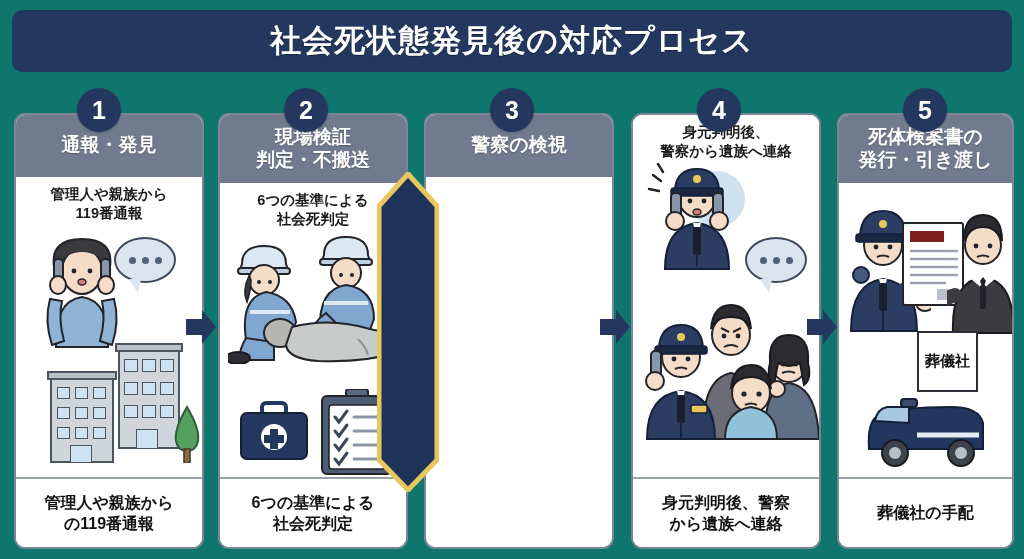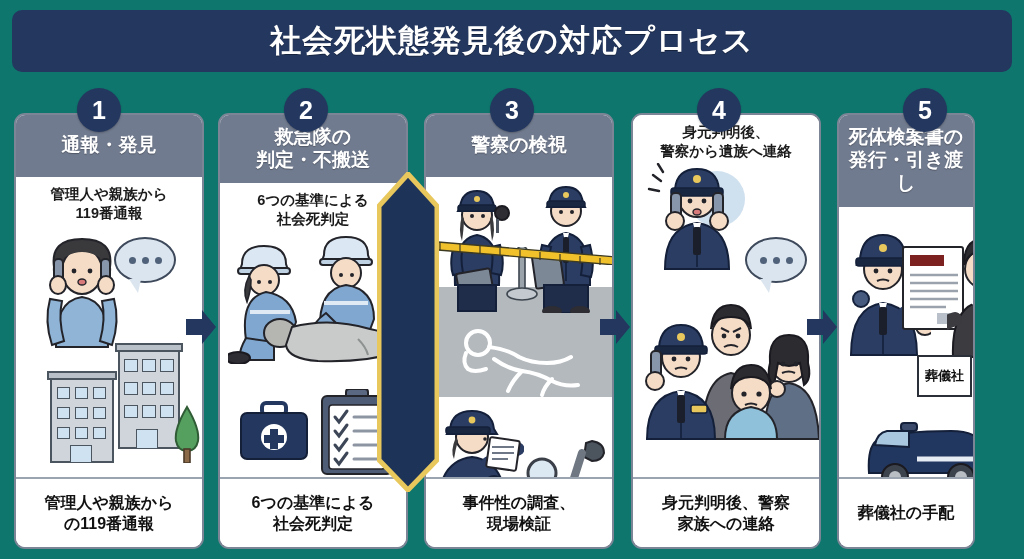--- a/index.html
+++ b/index.html
@@ -102,22 +102,22 @@
     content:""; position:absolute; bottom:-12px; left:22%;
     border-left: 9px solid transparent; border-right: 3px solid transparent;
     border-top: 14px solid #dbe5ef;
   }
   .bldg { position:absolute; border:2px solid #4b5560; background:#cfd5da; }
   .win { position:absolute; background:#cfe2f2; border:1.5px solid #4b5560; }
   .roof { position:absolute; background:#b9c0c7; border:2px solid #4b5560; }
 
   .label-box {
     position:absolute; border:2px solid #2a2f38; background:#fff;
-    font-size:13px; font-weight:bold; color:#111;
-    padding:10px 6px;
+    font-size:15px; font-weight:bold; color:#111;
+    padding:19px 6px;
   }
 </style>
 </head>
 <body>
 
 <div id="stage">
 
   <div class="title-bar">
     <div class="title-text">社会死状態発見後の対応プロセス</div>
   </div>
@@ -192,21 +192,21 @@
     </div>
   </div>
 
   <svg class="conn" style="left:186px;" viewBox="0 0 30 34">
     <path d="M0 9 H16 V0 L30 17 L16 34 V25 H0 Z" fill="#23375f"></path>
   </svg>
 
   <div class="badge" style="left:284px;">2</div>
   <div class="card" style="left:218px;">
     <div class="card-head">
-      <div class="card-head-text">救急隊の
+      <div class="card-head-text">現場検証
 判定・不搬送</div>
     </div>
     <div class="card-body">
       <div class="top-note">6つの基準による
 社会死判定</div>
       <div class="art">
 
         <svg class="ill" style="left:8px; top:55px;" width="86" height="126" viewBox="0 0 86 126">
           <path d="M14 26 q0 -18 22 -18 q22 0 22 18 l2 6 H12z" fill="#dbe7f3" stroke="#23232a" stroke-width="2"></path>
           <rect x="10" y="30" width="52" height="6" rx="3" fill="#bfd2e4" stroke="#23232a" stroke-width="2"></rect>
@@ -273,21 +273,21 @@
 社会死判定</div>
     </div>
   </div>
 
   <svg class="banner" viewBox="0 0 62 320" preserveAspectRatio="none">
     <path d="M31 2 L60 34 L60 288 L31 318 L2 288 L2 34 Z" fill="#1e3358" stroke="#e8c85c" stroke-width="5"></path>
   </svg>
   <div class="banner-text" style="position:absolute; left:377px; top:172px;">救急から警察へ引き継ぎ</div>
 
   <div class="badge" style="left:490px;">3</div>
-  <div class="card" style="left:424px;">
+  <div class="card" style="left:424px;align-items:flex-end;">
     <div class="card-head">
       <div class="card-head-text">警察の検視</div>
     </div>
     <div class="card-body">
       <div class="art">
 
         <div style="position:absolute; left:0; top:110px; width:100%; height:110px; background:#b4b9bd;"></div>
 
         <svg class="ill" style="left:16px; top:8px;" width="70" height="128" viewBox="0 0 70 128">
           <ellipse cx="35" cy="30" rx="15" ry="15" fill="#f5dcc6" stroke="#23232a" stroke-width="2"></ellipse>
@@ -383,24 +383,20 @@
           <circle cx="24" cy="20" r="14" fill="#dce8f2" stroke="#3a3f48" stroke-width="3"></circle>
           <path d="M14 30 L4 44" stroke="#5d6672" stroke-width="7" stroke-linecap="round"></path>
         </svg>
 
         <svg class="ill" style="left:136px; top:262px;" width="46" height="66">
           <path d="M30 2 q12 2 12 12 q-2 8 -12 8 l-8 -4 l2 -14z" fill="#4c545e" stroke="#23232a" stroke-width="2"></path>
           <path d="M20 14 L6 58" stroke="#6e7782" stroke-width="8" stroke-linecap="round"></path>
         </svg>
 
       </div>
-    </div>
-    <div class="card-foot">
-      <div class="card-foot-text">事件性の調査、
-現場検証</div>
     </div>
   </div>
 
   <svg class="conn" style="left:600px;" viewBox="0 0 30 34">
     <path d="M0 9 H16 V0 L30 17 L16 34 V25 H0 Z" fill="#23375f"></path>
   </svg>
 
   <div class="badge" style="left:697px;">4</div>
   <div class="card" style="left:631px;">
     <div class="card-body">
@@ -478,30 +474,30 @@
           <path d="M42 80 l4 14 l4 -14z" fill="#fff"></path>
           <rect x="42" y="84" width="8" height="28" rx="2" fill="#1a1f2b"></rect>
           <rect x="16" y="40" width="10" height="26" rx="4" fill="#8796ab" stroke="#23232a" stroke-width="2"></rect>
           <ellipse cx="20" cy="70" rx="9" ry="9" fill="#f5dcc6" stroke="#23232a" stroke-width="2"></ellipse>
           <rect x="56" y="94" width="16" height="8" rx="2" fill="#e8c85c" stroke="#14203a" stroke-width="1.4"></rect>
         </svg>
       </div>
     </div>
     <div class="card-foot">
       <div class="card-foot-text">身元判明後、警察
-家族への連絡</div>
+から遺族へ連絡</div>
     </div>
   </div>
 
   <svg class="conn" style="left:807px;" viewBox="0 0 30 34">
     <path d="M0 9 H16 V0 L30 17 L16 34 V25 H0 Z" fill="#23375f"></path>
   </svg>
 
   <div class="badge" style="left:903px;">5</div>
-  <div class="card" style="left:837px; width:138px;">
+  <div class="card" style="left:837px; width:177px;">
     <div class="card-head">
       <div class="card-head-text">死体検案書の
 発行・引き渡し</div>
     </div>
     <div class="card-body">
       <div class="art">
 
         <svg class="ill" style="left:4px; top:18px;" width="88" height="132" viewBox="0 0 88 132">
           <ellipse cx="40" cy="44" rx="19" ry="20" fill="#f5dcc6" stroke="#23232a" stroke-width="2"></ellipse>
           <path d="M17 34 q2 -24 23 -24 q21 0 23 24 l3 6 H14z" fill="#2b3d63" stroke="#14203a" stroke-width="2"></path>

